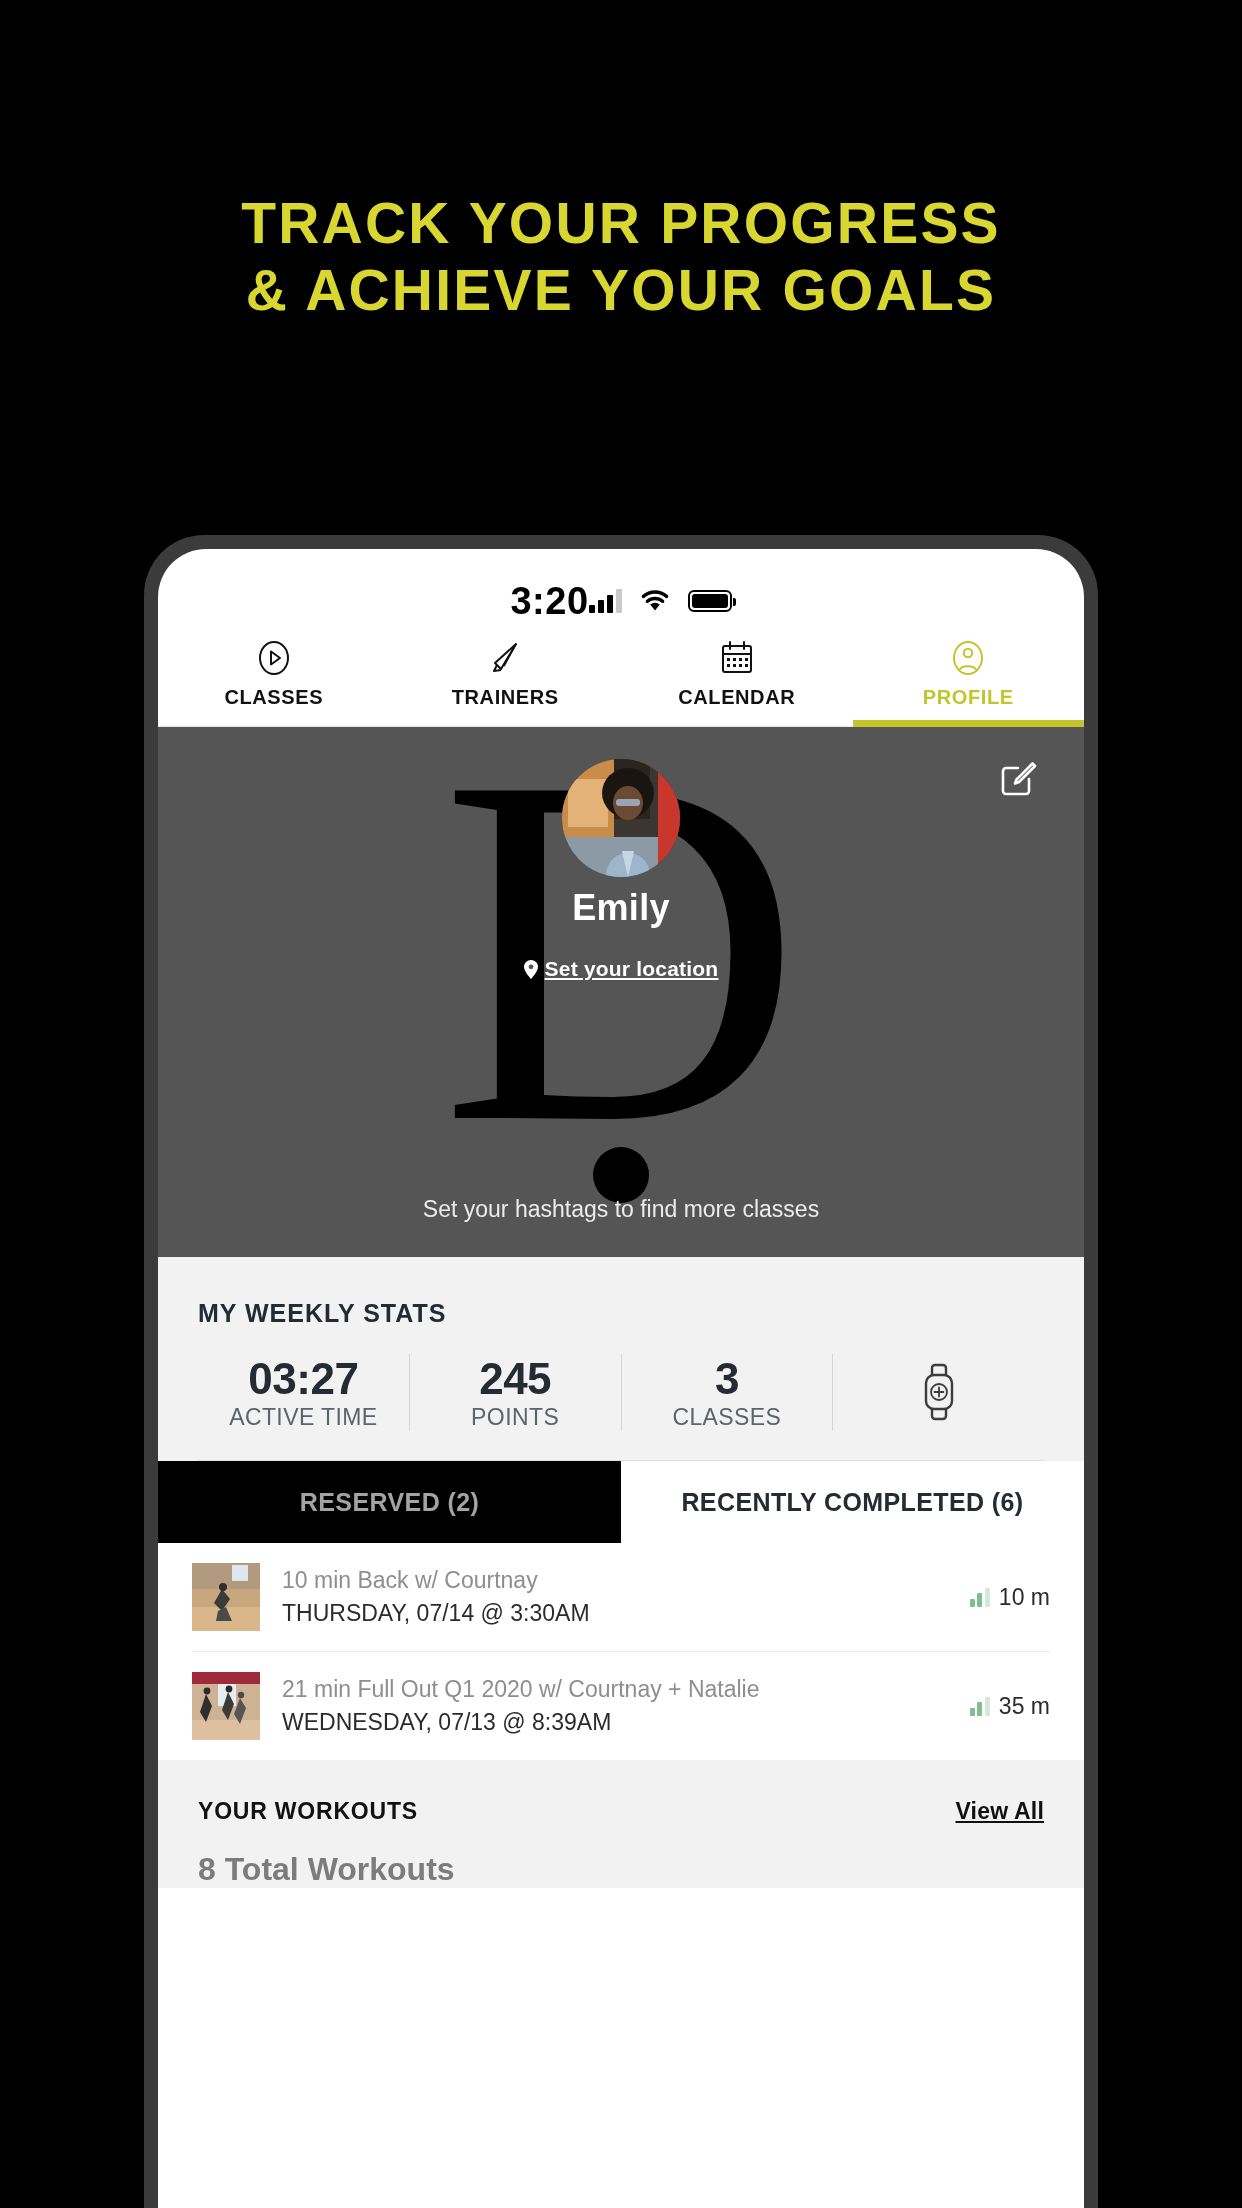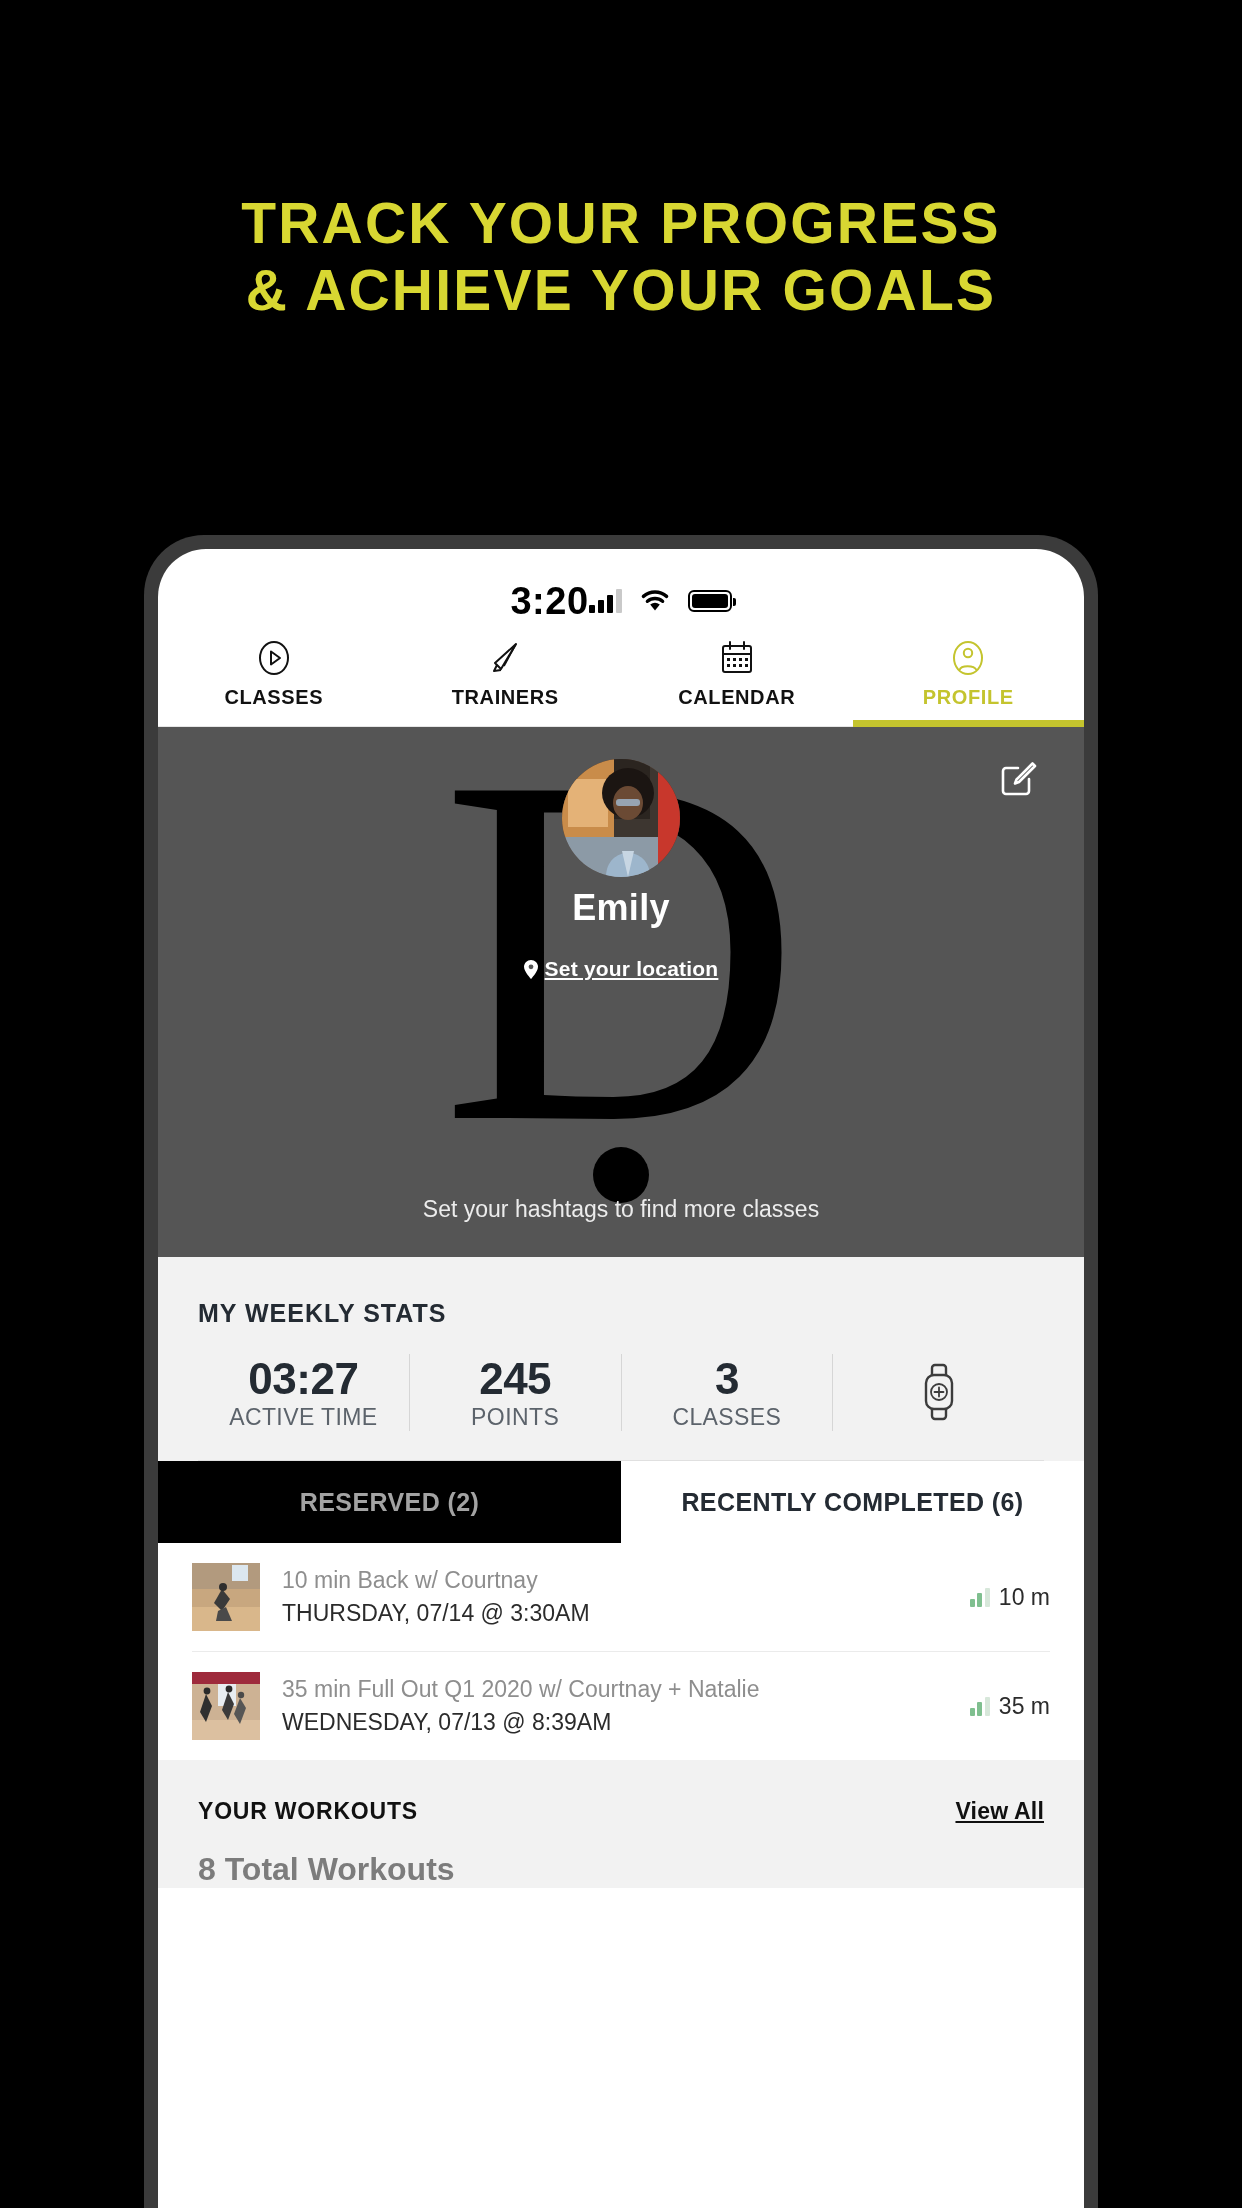--- a/index.html
+++ b/index.html
@@ -425,21 +425,21 @@
             <rect x="0" y="48" width="68" height="20" fill="#dcc0a0"></rect>
             <path d="M14 22 L20 34 L14 50 L8 40 Z" fill="#2f2f2f"></path>
             <path d="M36 20 L42 32 L36 48 L30 38 Z" fill="#3a3a3a"></path>
             <path d="M48 26 L54 36 L48 52 L42 42 Z" fill="#555"></path>
             <circle cx="15" cy="19" r="3.4" fill="#2a2a2a"></circle>
             <circle cx="37" cy="17" r="3.4" fill="#2a2a2a"></circle>
             <circle cx="49" cy="23" r="3.2" fill="#4a4a4a"></circle>
           </svg>
         </div>
         <div class="class-text">
-          <div class="class-title">35 min Full Out Q1 2020 w/ Courtnay + Natalie</div>
+          <div class="class-title">21 min Full Out Q1 2020 w/ Courtnay + Natalie</div>
           <div class="class-date">WEDNESDAY, 07/13 @ 8:39AM</div>
         </div>
         <div class="class-meta">
           <span class="bars">
               <i></i>
               <i></i>
               <i></i>
             </span>
           <span class="class-dur">35 m</span>
         </div>

